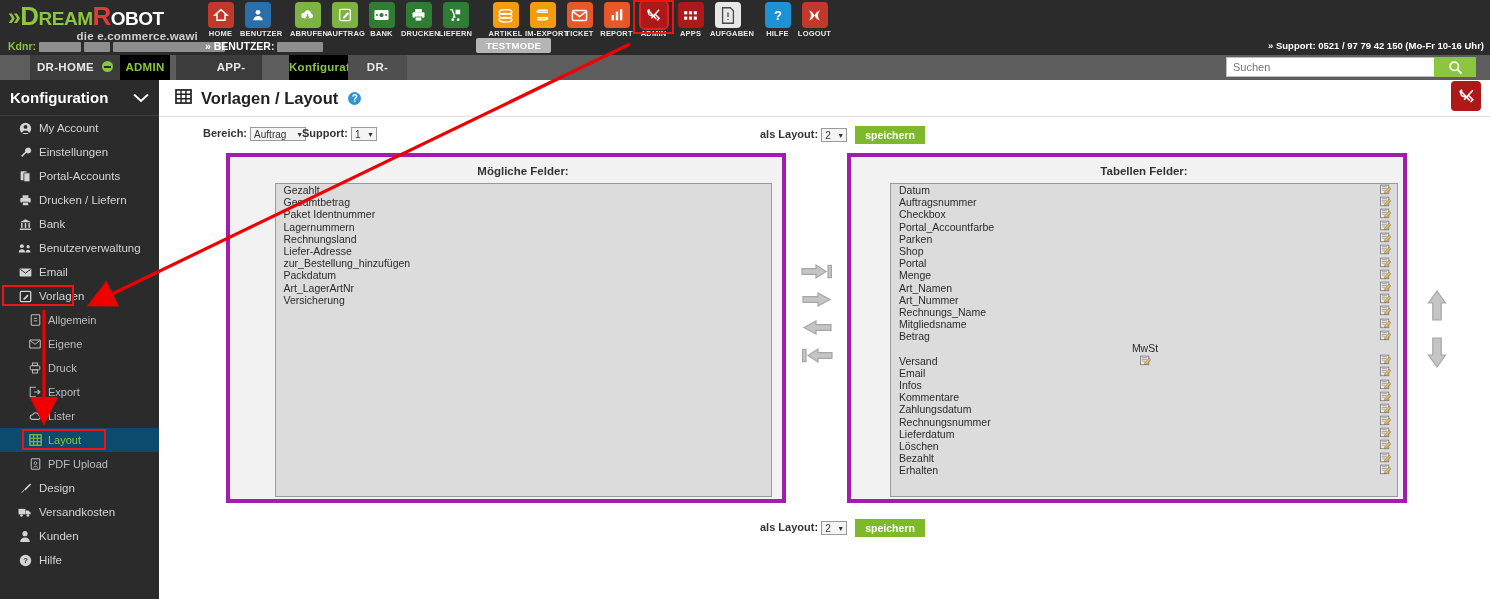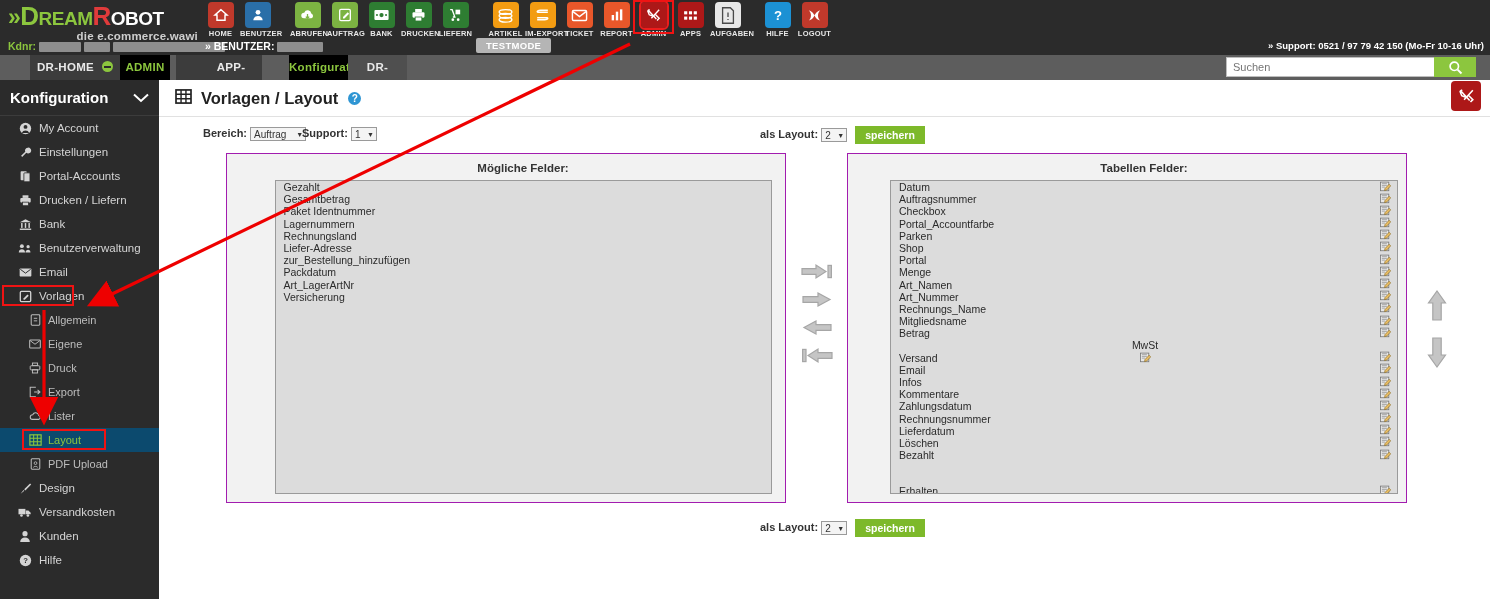--- a/index.html
+++ b/index.html
@@ -175,21 +175,21 @@
   .minisel .arr { font-size: 7px; margin-left: 5px; }
   .savebtn {
     display: inline-block; background: #7db92a; color: #ffffff;
     font-size: 10.5px; font-weight: bold; padding: 2px 9px; cursor: pointer;
     vertical-align: middle; border: 1px solid #7db92a;
   }
 
   
   .panels { position: relative; margin: 6px 0 0 0; height: 350px; }
   .panel {
-    position: absolute; top: 0; background: #f2f2f2; border: 1px solid #a21caf;
+    position: absolute; top: 0; background: #f2f2f2; border: 4px solid #a21caf;
     height: 350px;
     padding-left: 34px;
   }
   #panel-left { left: 67px; width: 560px; }
   #panel-right { left: 688px; width: 560px; }
   .panel-title {
     text-align: center; font-size: 11.5px; font-weight: bold; color: #333;
     padding-top: 8px; padding-bottom: 6px;
   }
   .listbox {
@@ -943,21 +943,21 @@
                 </svg></span>
             </div>
             <div class="list-item" style="height: 12.2px; line-height: 12.2px;">
               <span>Bezahlt</span>
               <span class="editico"><svg width="11" height="11" viewBox="0 0 14 14">
                   <rect x="0.6" y="1.4" width="10.6" height="11" fill="#e8e8e8" stroke="#6e6e6e" stroke-width="1"></rect>
                   <path d="M2.4 3.4h6.4M2.4 5.6h6.4M2.4 7.8h4" stroke="#8a8a8a" stroke-width="0.9"></path>
                   <path d="M6.4 9.6 11.6 4.2l2 2-5.2 5.4-2.6.6z" fill="#f0c060" stroke="#8a6a20" stroke-width="0.9"></path>
                 </svg></span>
             </div>
-            <div class="list-item" style="height: 12.2px; line-height: 12.2px; margin-top: 24px;">
+            <div class="list-item" style="height: 12.2px; line-height: 12.2px;">
               <span>Erhalten</span>
               <span class="editico"><svg width="11" height="11" viewBox="0 0 14 14">
                   <rect x="0.6" y="1.4" width="10.6" height="11" fill="#e8e8e8" stroke="#6e6e6e" stroke-width="1"></rect>
                   <path d="M2.4 3.4h6.4M2.4 5.6h6.4M2.4 7.8h4" stroke="#8a8a8a" stroke-width="0.9"></path>
                   <path d="M6.4 9.6 11.6 4.2l2 2-5.2 5.4-2.6.6z" fill="#f0c060" stroke="#8a6a20" stroke-width="0.9"></path>
                 </svg></span>
             </div>
           </div>
       </div>
 

